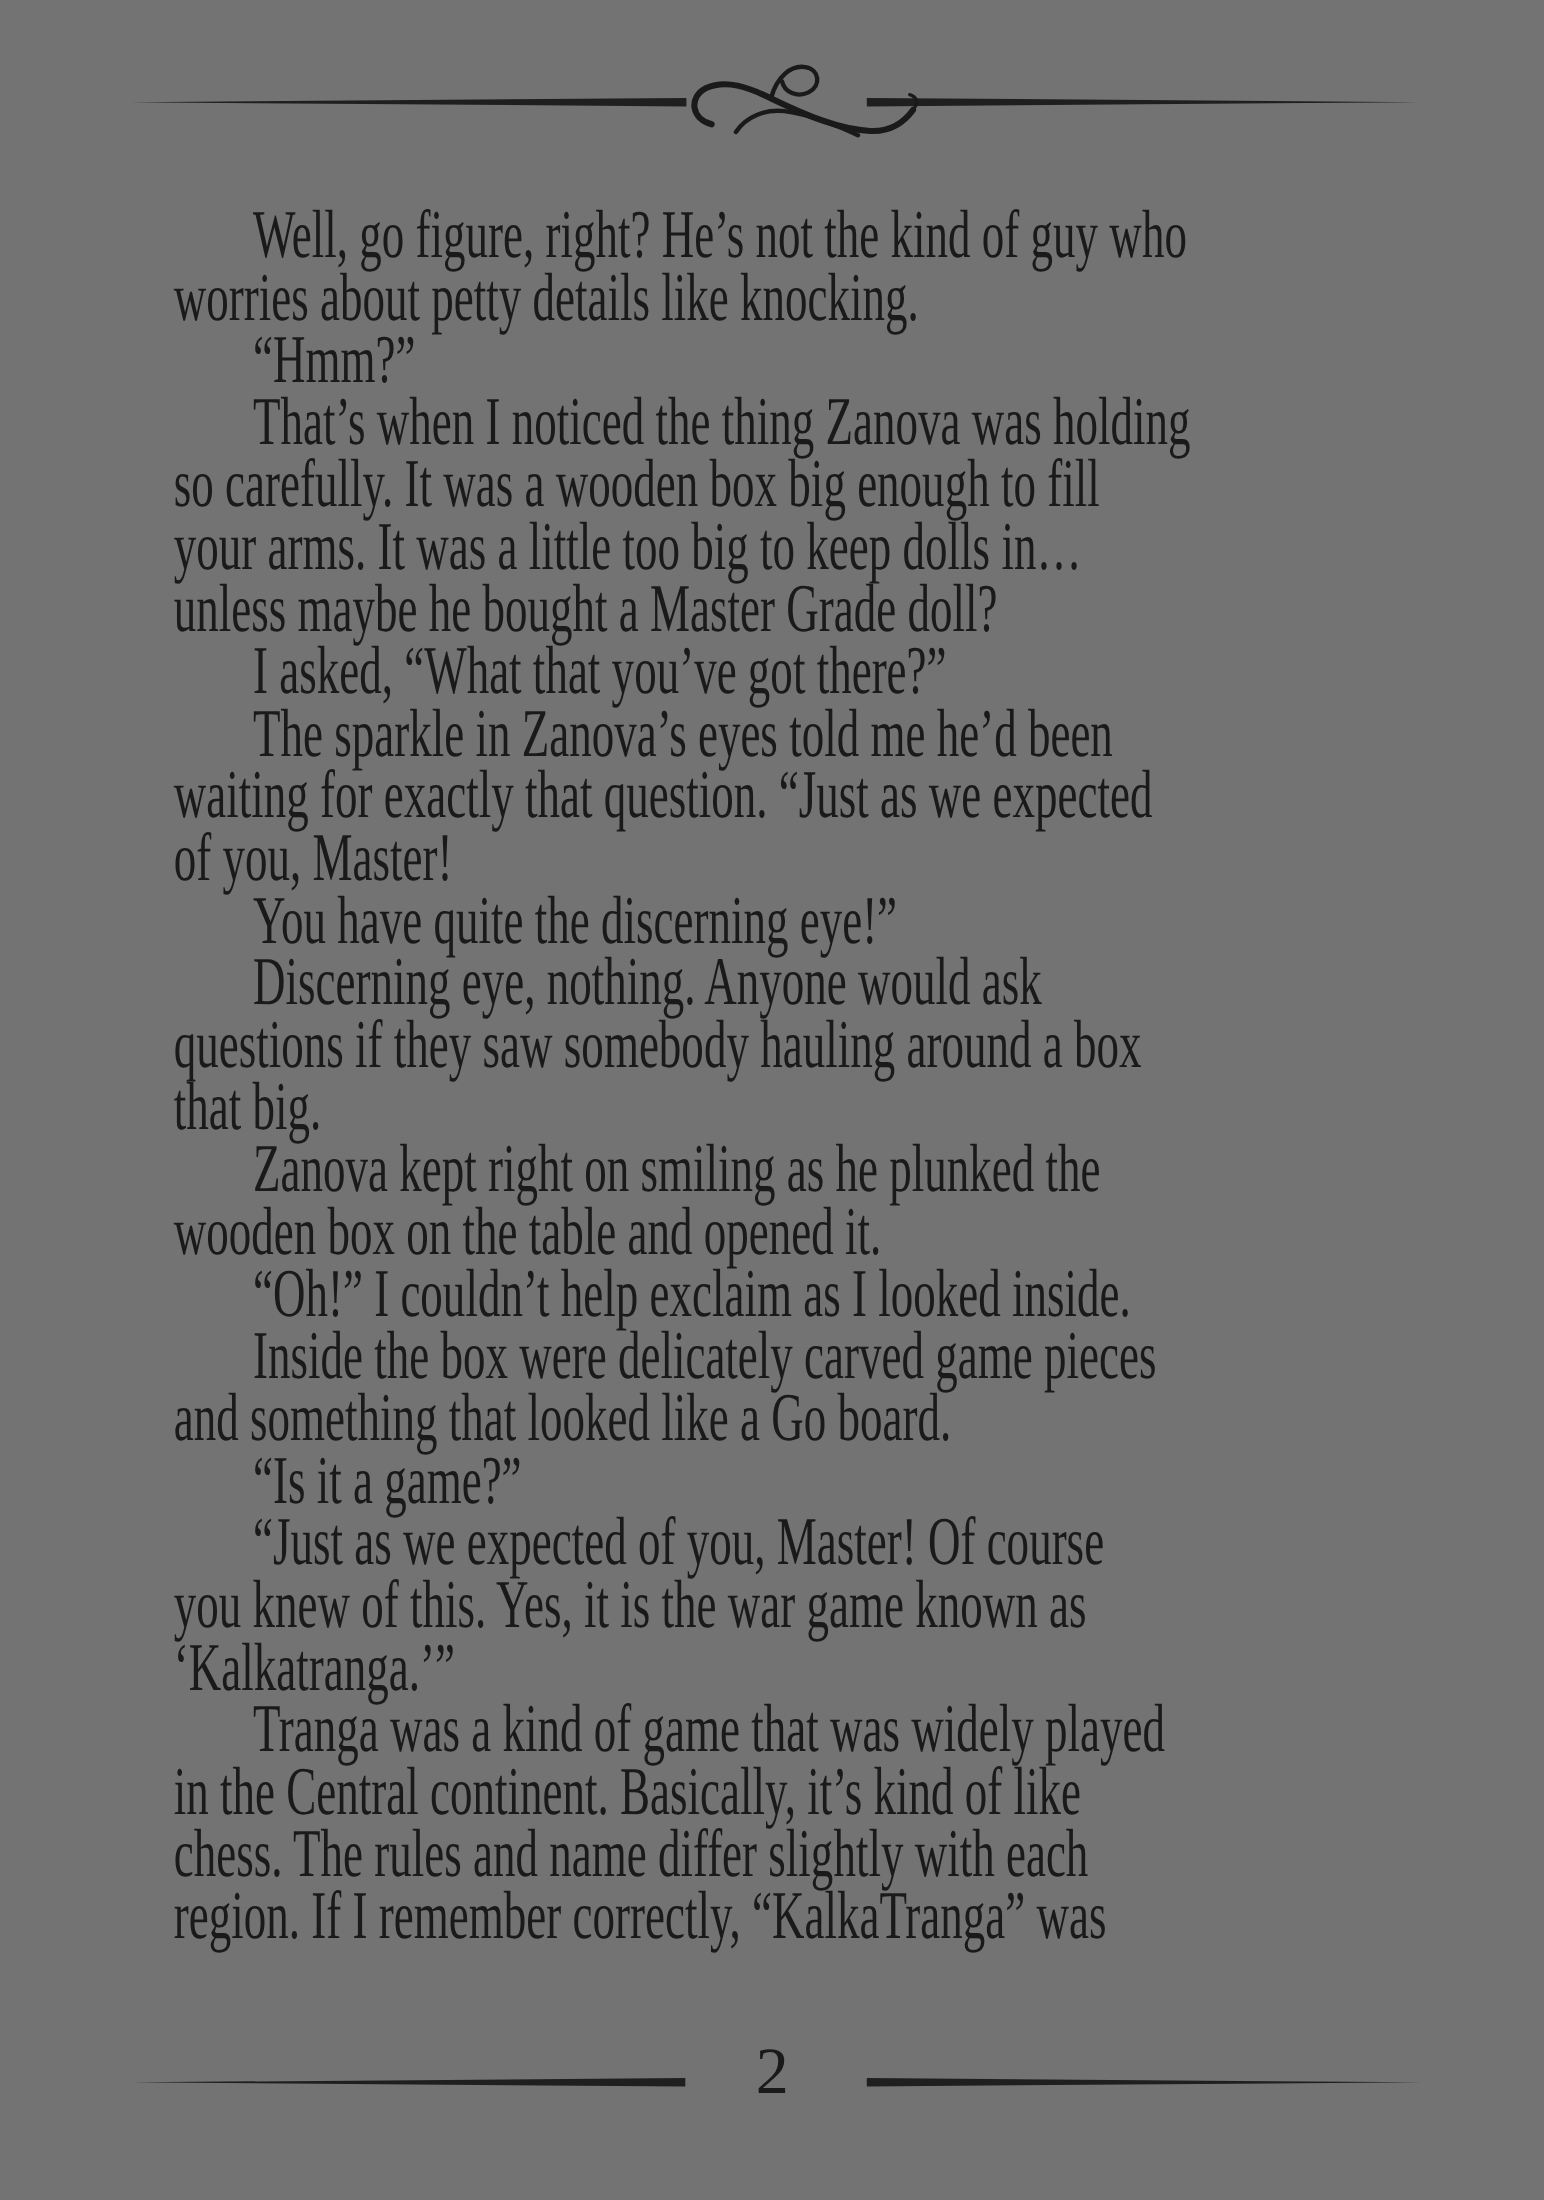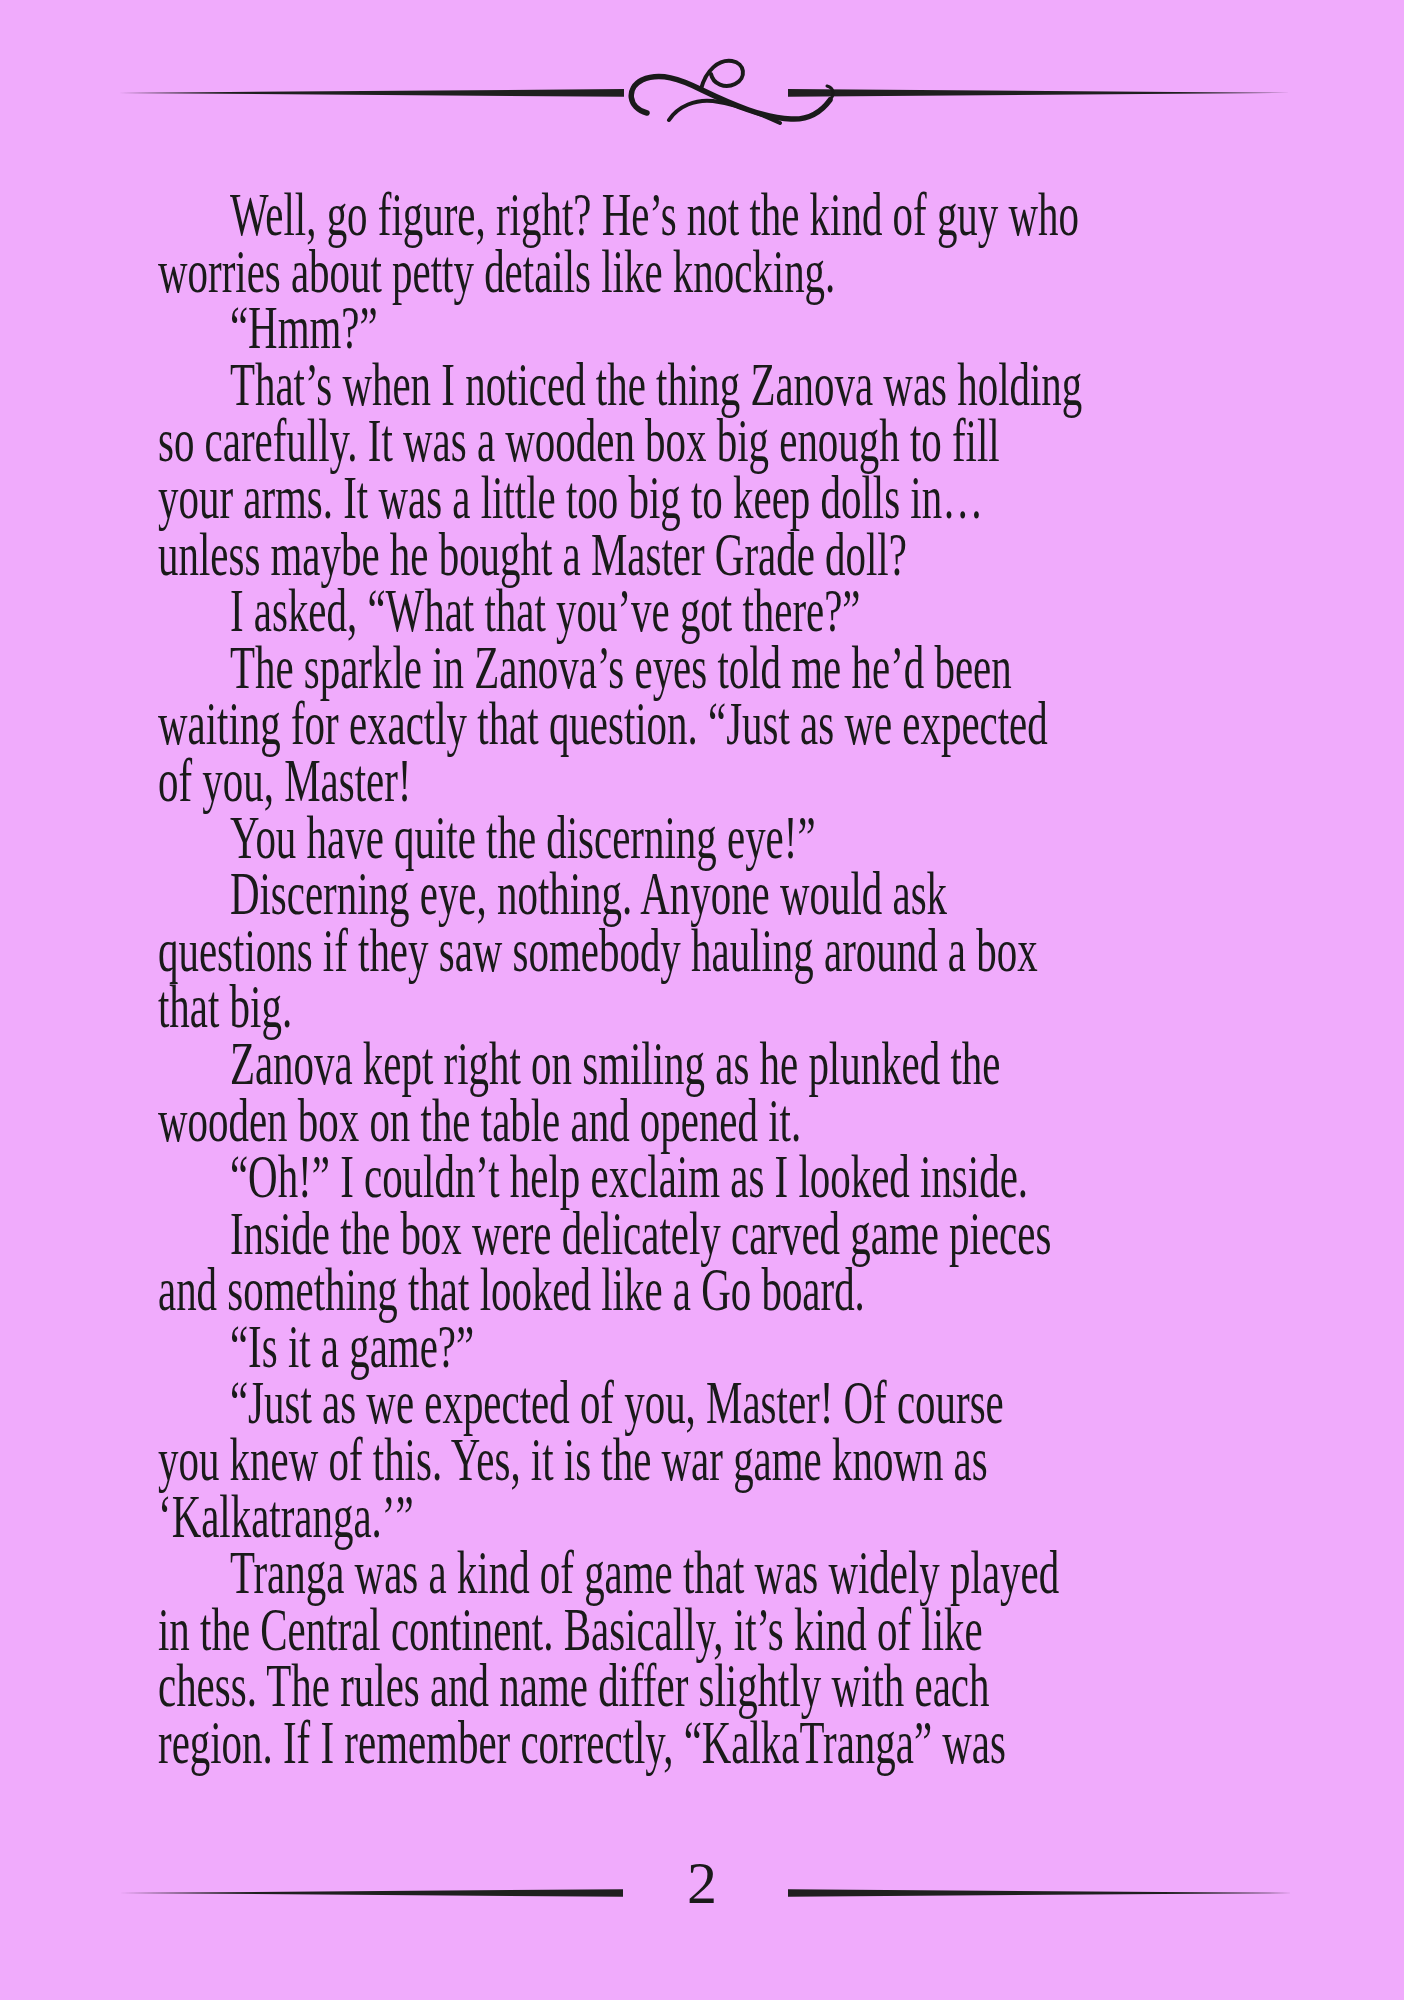--- a/index.html
+++ b/index.html
@@ -7,21 +7,21 @@
     width: 1404px;
     height: 2000px;
     position: relative;
     background: #ffffff;
     overflow: hidden;
     font-family: "Liberation Serif", "DejaVu Serif", serif;
   }
   .page {
     position: absolute;
     inset: 0;
-    background: #f0abfc;
+    background: #737373;
   }
   .ornament-svg {
     position: absolute;
     left: 0;
     display: block;
   }
   #header-svg { top: 0; }
   #footer-svg { top: 1855px; }
   .body-text {
     position: absolute;

